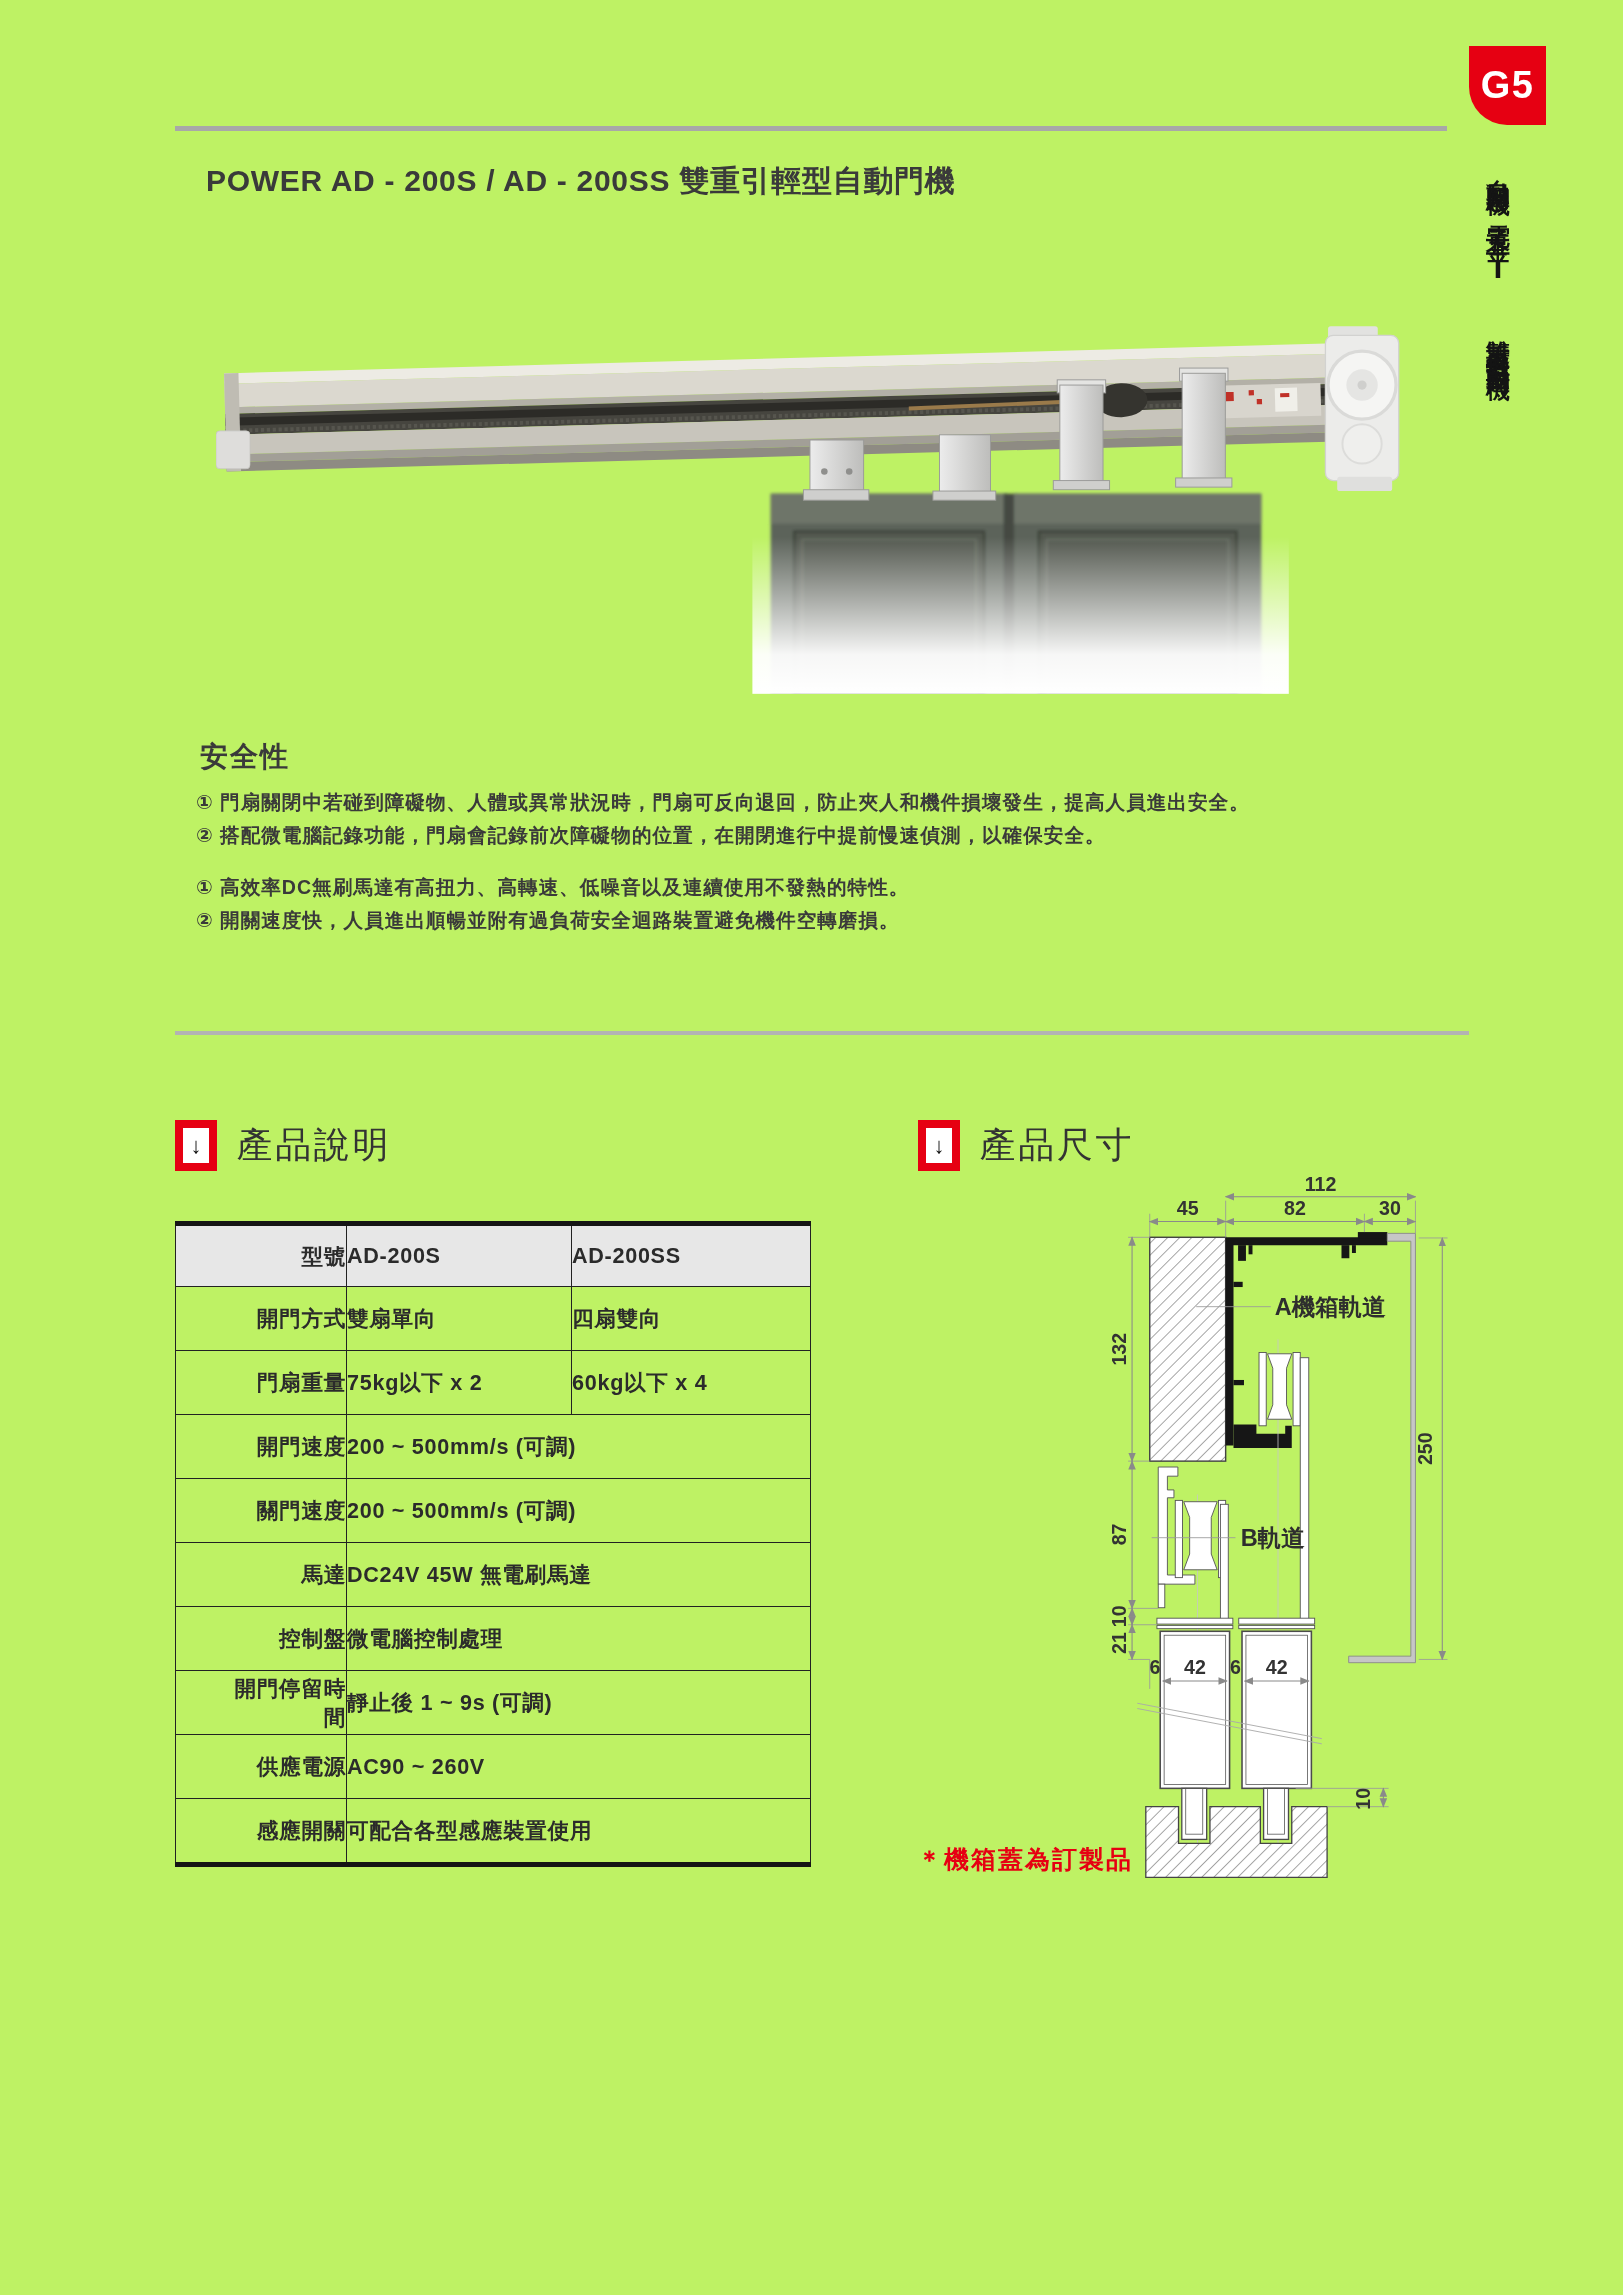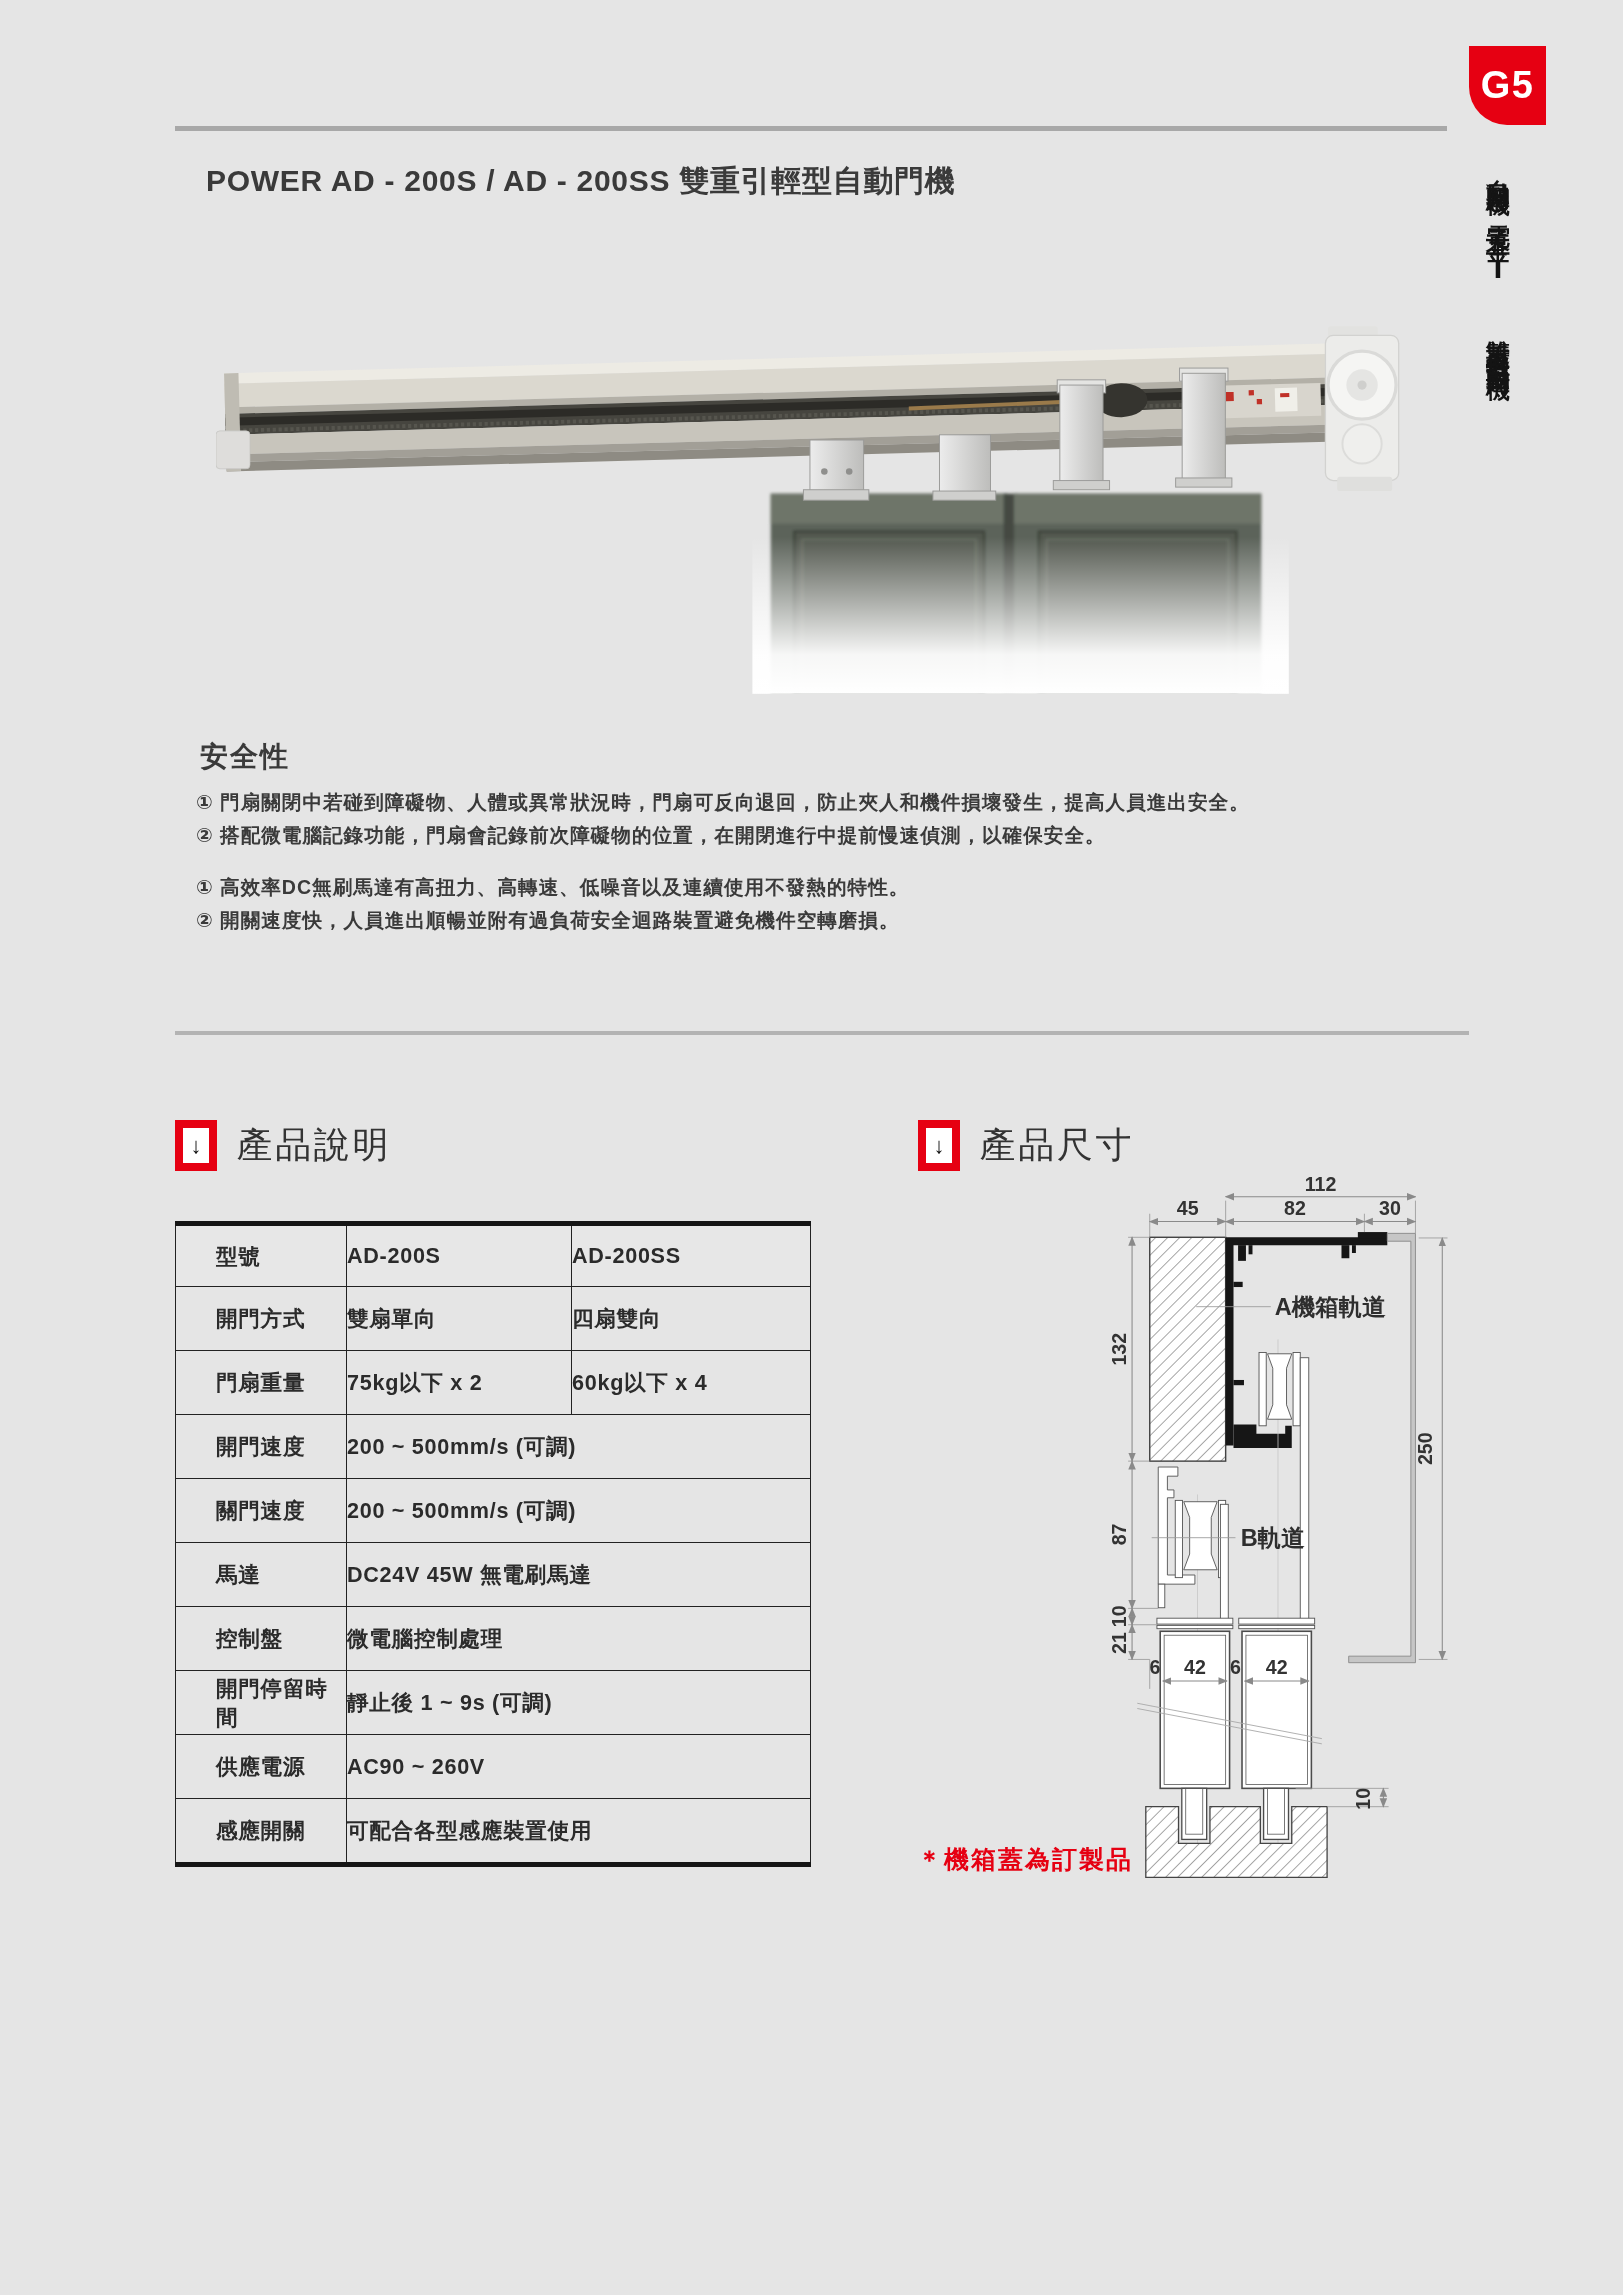--- a/index.html
+++ b/index.html
@@ -1,16 +1,16 @@
 <!DOCTYPE html>
 <html style="font-size:10.5px"><head>
 <meta charset="utf-8">
 <style>
   html,body{margin:0;padding:0;background:#fff;}
-  .page{position:relative;width:1624px;height:2295px;background:#e5e5e5;overflow:hidden;
+  .page{position:relative;width:1624px;height:2295px;background:#bef264;overflow:hidden;
         font-family:"Liberation Sans","DejaVu Sans",sans-serif;color:#3a3a3a;}
   .rule{position:absolute;background:#aaaaaa;}
   .rule.top{left:175px;top:126px;width:1272px;height:4.6px;background:#a8a8a8;}
   .rule.mid{left:175px;top:1031px;width:1294px;height:3.9px;background:#b3b3b3;}
   .badge{position:absolute;left:1469px;top:46px;width:77px;height:79px;background:#e60012;
          border-radius:0 0 0 38px;color:#fff;font-weight:bold;font-size:38px;
          display:flex;align-items:center;justify-content:center;letter-spacing:1.3px;}
   .side-text{position:absolute;left:1482px;top:159px;writing-mode:vertical-rl;text-orientation:upright;
          font-size:24px;font-weight:bold;letter-spacing:4.6px;color:#141414;white-space:nowrap;}
   .title{position:absolute;left:198px;top:153px;margin:8px;font-size:30px;font-weight:bold;color:#3a3a3a;letter-spacing:0.7px;}
@@ -23,21 +23,21 @@
   .sec-icon{width:42px;height:51px;background:#e60012;display:flex;align-items:center;justify-content:center;flex:none;}
   .sec-icon-inner{width:26px;height:35px;background:#ffffff;display:flex;align-items:center;justify-content:center;
          font-size:22px;font-weight:900;color:#111;}
   .sec-title{font-size:36px;font-weight:normal;color:#333;letter-spacing:2.6px;}
   table.spec{position:absolute;left:175px;top:1221px;width:636px;border-collapse:collapse;table-layout:fixed;
          border-left:1.3px solid #222;border-right:1.3px solid #222;
          border-top:5.9px solid #151515;border-bottom:5.9px solid #151515;}
   table.spec td{border:1.3px solid #222;font-size:21.6px;font-weight:bold;color:#2b2b2b;
          text-align:left;height:63px;padding:0;letter-spacing:0.7px;}
   table.spec tr.head-row td{background:#e7e7e7;height:60px;}
-  table.spec td.lbl{text-align:left;padding-left:40px;}
+  table.spec td.lbl{text-align:right;padding-left:40px;}
   .dim-note{position:absolute;left:917px;top:1843px;color:#e60012;font-size:25px;font-weight:bold;letter-spacing:2px;}
   .diagram{position:absolute;left:1060px;top:1164px;}
   .dimt{font-size:30px;font-weight:bold;fill:#333;font-family:"Liberation Sans","DejaVu Sans",sans-serif;}
   .lblt{font-size:36px;font-weight:bold;fill:#2e2e2e;font-family:"Liberation Sans","DejaVu Sans",sans-serif;}
   .dim{stroke:#8a8a8a;stroke-width:1.6;}
   .ext{stroke:#9a9a9a;stroke-width:1.3;}
   .cl{stroke:#c6c6c6;stroke-width:1.2;}
   .ol2{fill:#fff;stroke:#555;stroke-width:1.4;}
 </style>
 </head>

